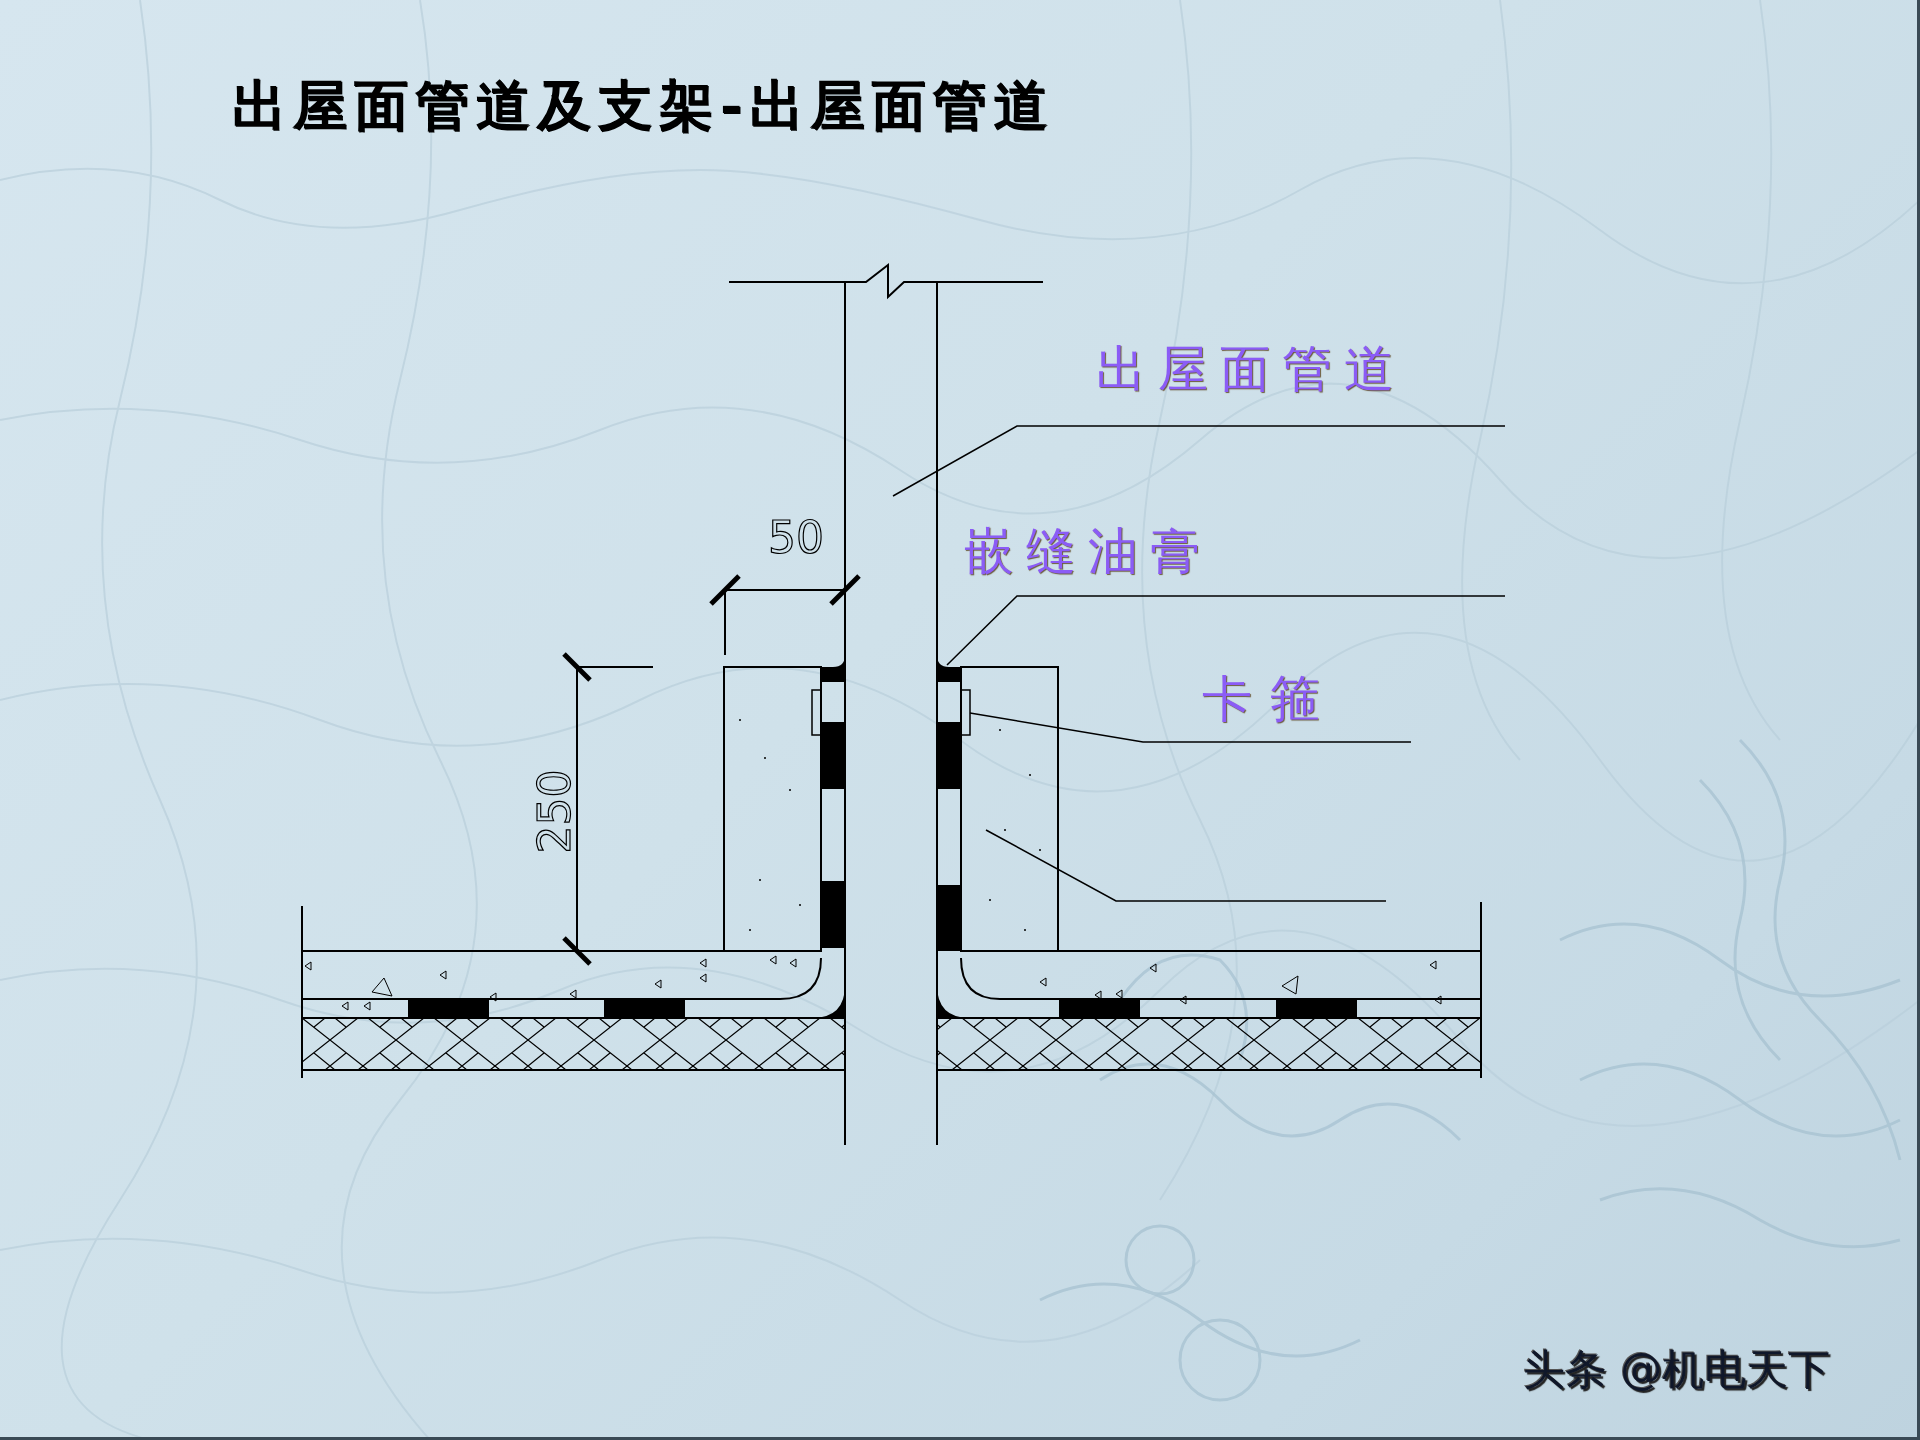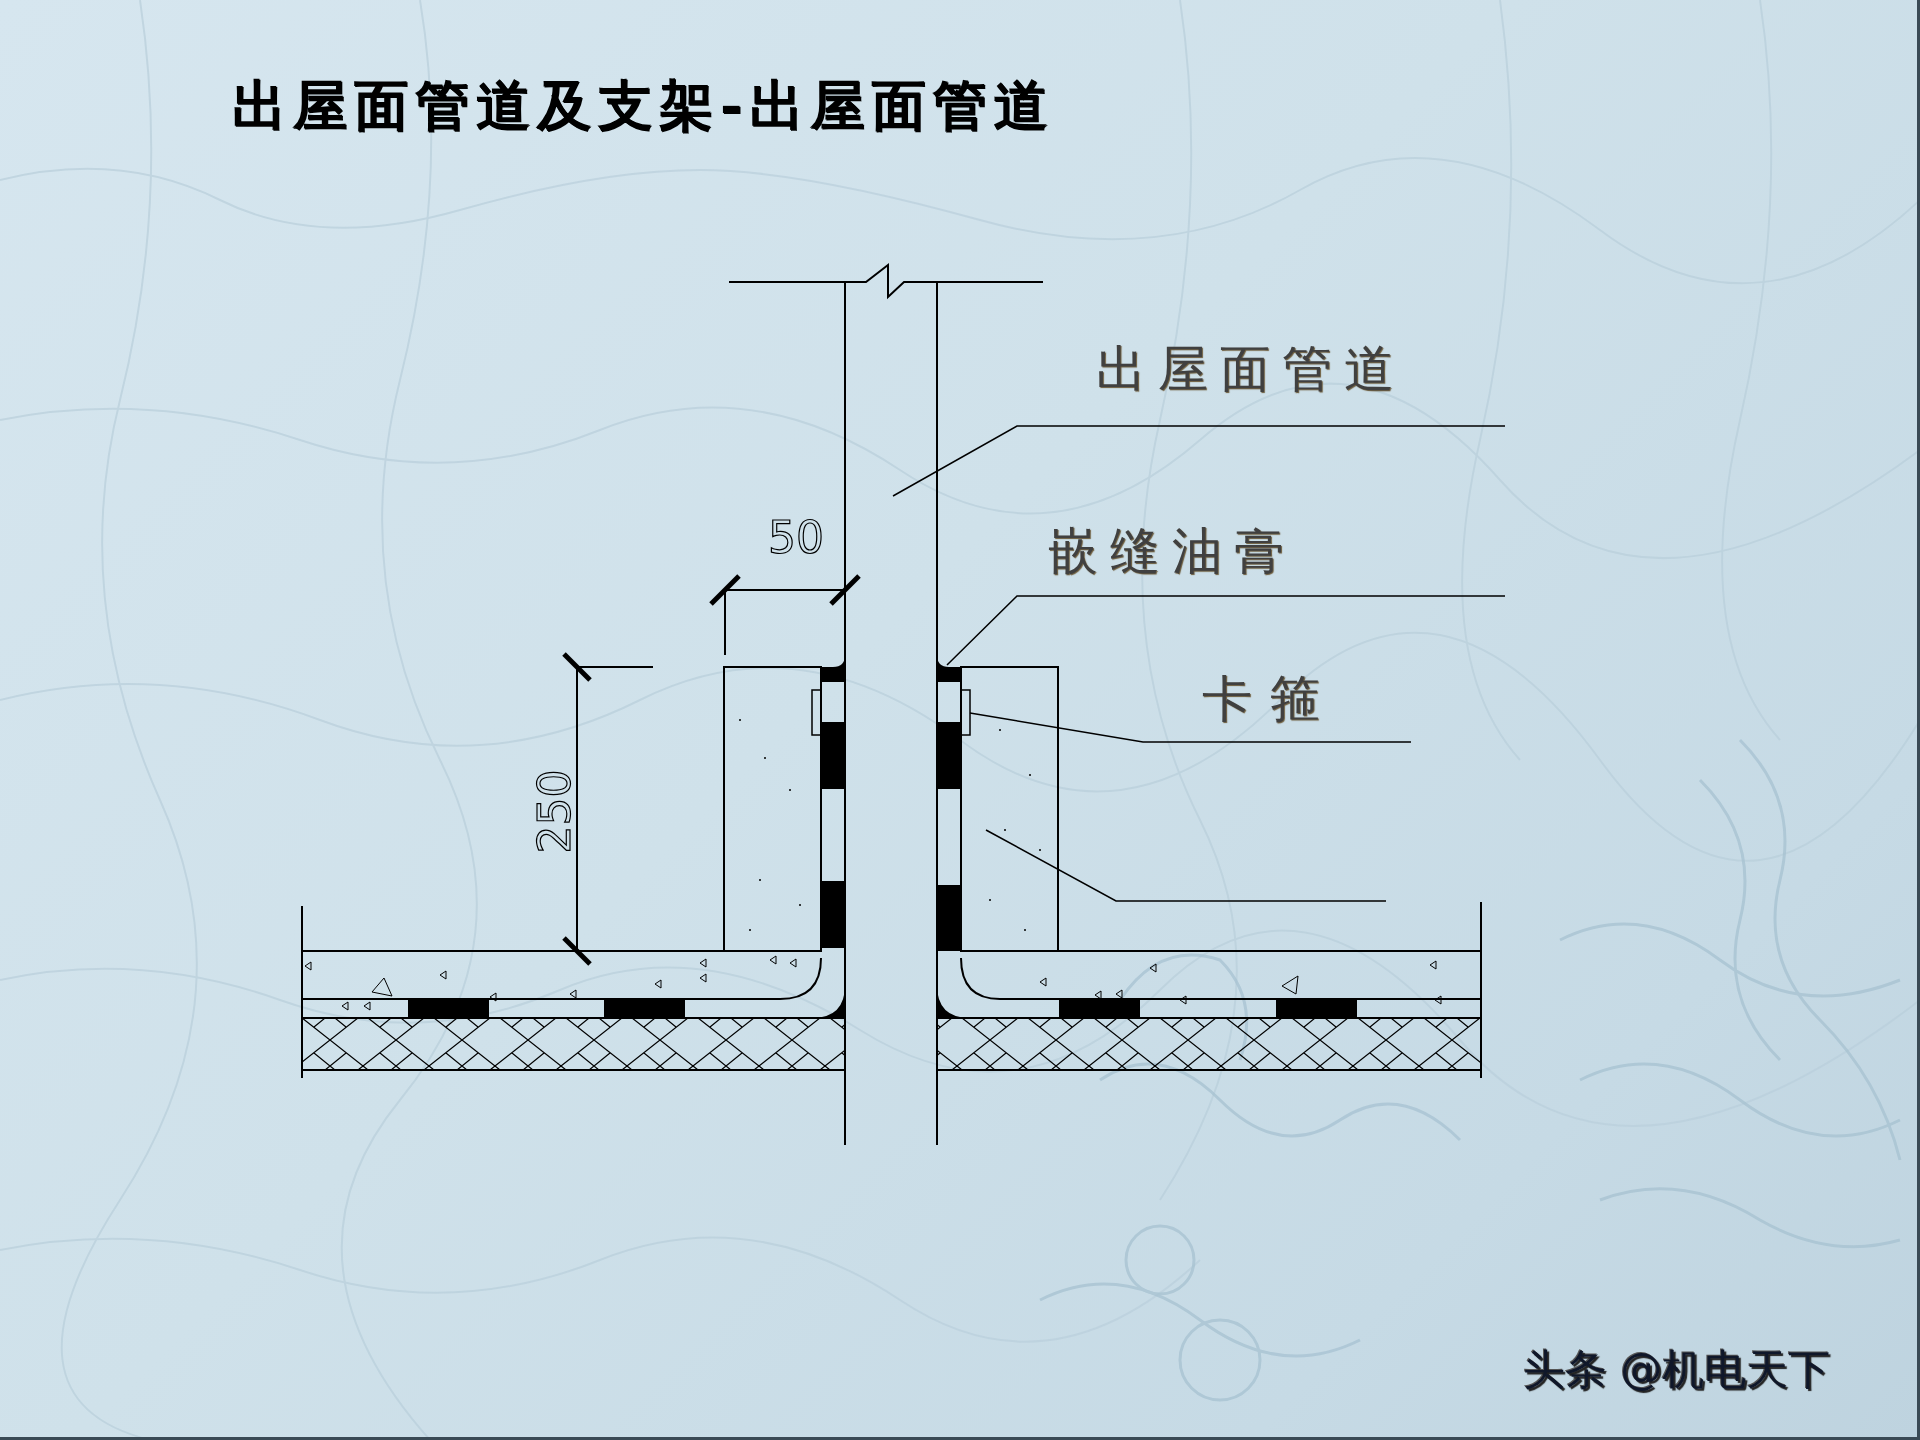--- a/index.html
+++ b/index.html
@@ -11,21 +11,21 @@
   .slide { position:absolute; left:0; top:0; width:1920px; height:1084px; }
   .border { position:absolute; left:0; top:0; width:1917px; height:1437px; border-right:3px solid #3a4a55; border-bottom:3px solid #3a4a55; pointer-events:none; }
   .title {
     position:absolute; left:232px; top:70px; height:70px; line-height:70px;
     font-family: "DejaVu Serif", serif; font-weight:bold; font-size:54px;
     letter-spacing:7px; color:#000; white-space:nowrap;
     text-shadow: 1px 1px 0 #000;
   }
   .label {
     position:absolute; font-family: "DejaVu Serif", "Liberation Serif", serif;
-    font-size:50px; color:#404040; white-space:nowrap; letter-spacing:12px;
+    font-size:50px; color:#8b5cf6; white-space:nowrap; letter-spacing:12px;
     text-shadow: 1px 1px 1px #6b5a3a;
   }
   .dim-text {
     position:absolute; font-family:"DejaVu Sans", sans-serif; font-size:44px;
     color:transparent; -webkit-text-stroke:1.2px #000; white-space:nowrap;
   }
   .watermark {
     position:absolute; left:1523px; top:1342px; font-family:"DejaVu Sans", sans-serif;
     font-size:42px; color:#0f172a; white-space:nowrap;
     text-shadow: 2px 2px 1px #222, -1px -1px 0 #555;
@@ -176,19 +176,19 @@
       <circle cx="1040" cy="850" r="1"></circle>
         <circle cx="990" cy="900" r="1"></circle>
         <circle cx="1025" cy="930" r="1"></circle>
     </g>
   </svg>
 
   <div class="dim-text" style="left:740px; top:512px;margin-left:28px;">50</div>
   <div class="dim-text" style="left:513px; top:786px; transform:rotate(-90deg); transform-origin:center;">250</div>
 
   <div class="label" style="left:1096px; top:336px;">出屋面管道</div>
-  <div class="label" style="left:1048px; top:518px;">嵌缝油膏</div>
+  <div class="label" style="left:964px; top:518px;">嵌缝油膏</div>
   <div class="label" style="left:1202px; top:666px; letter-spacing:18px;">卡箍</div>
 
   <div class="watermark">头条 @机电天下</div>
 
   <div class="border"></div>
 </div>
 
 </body></html>

